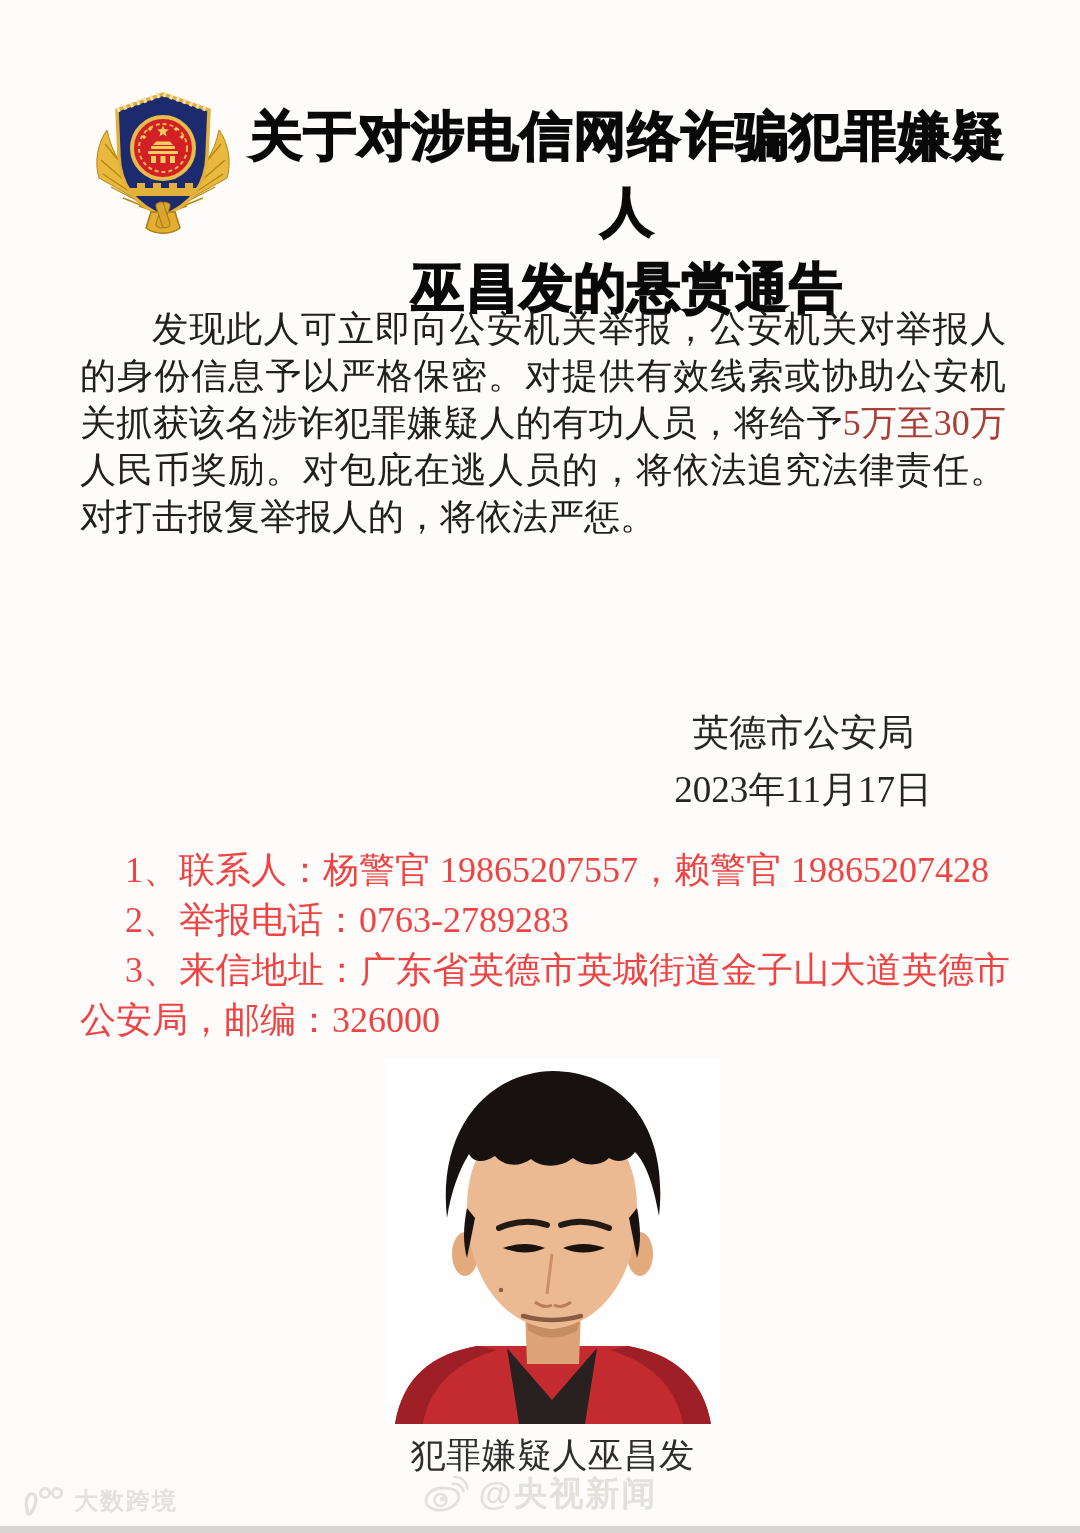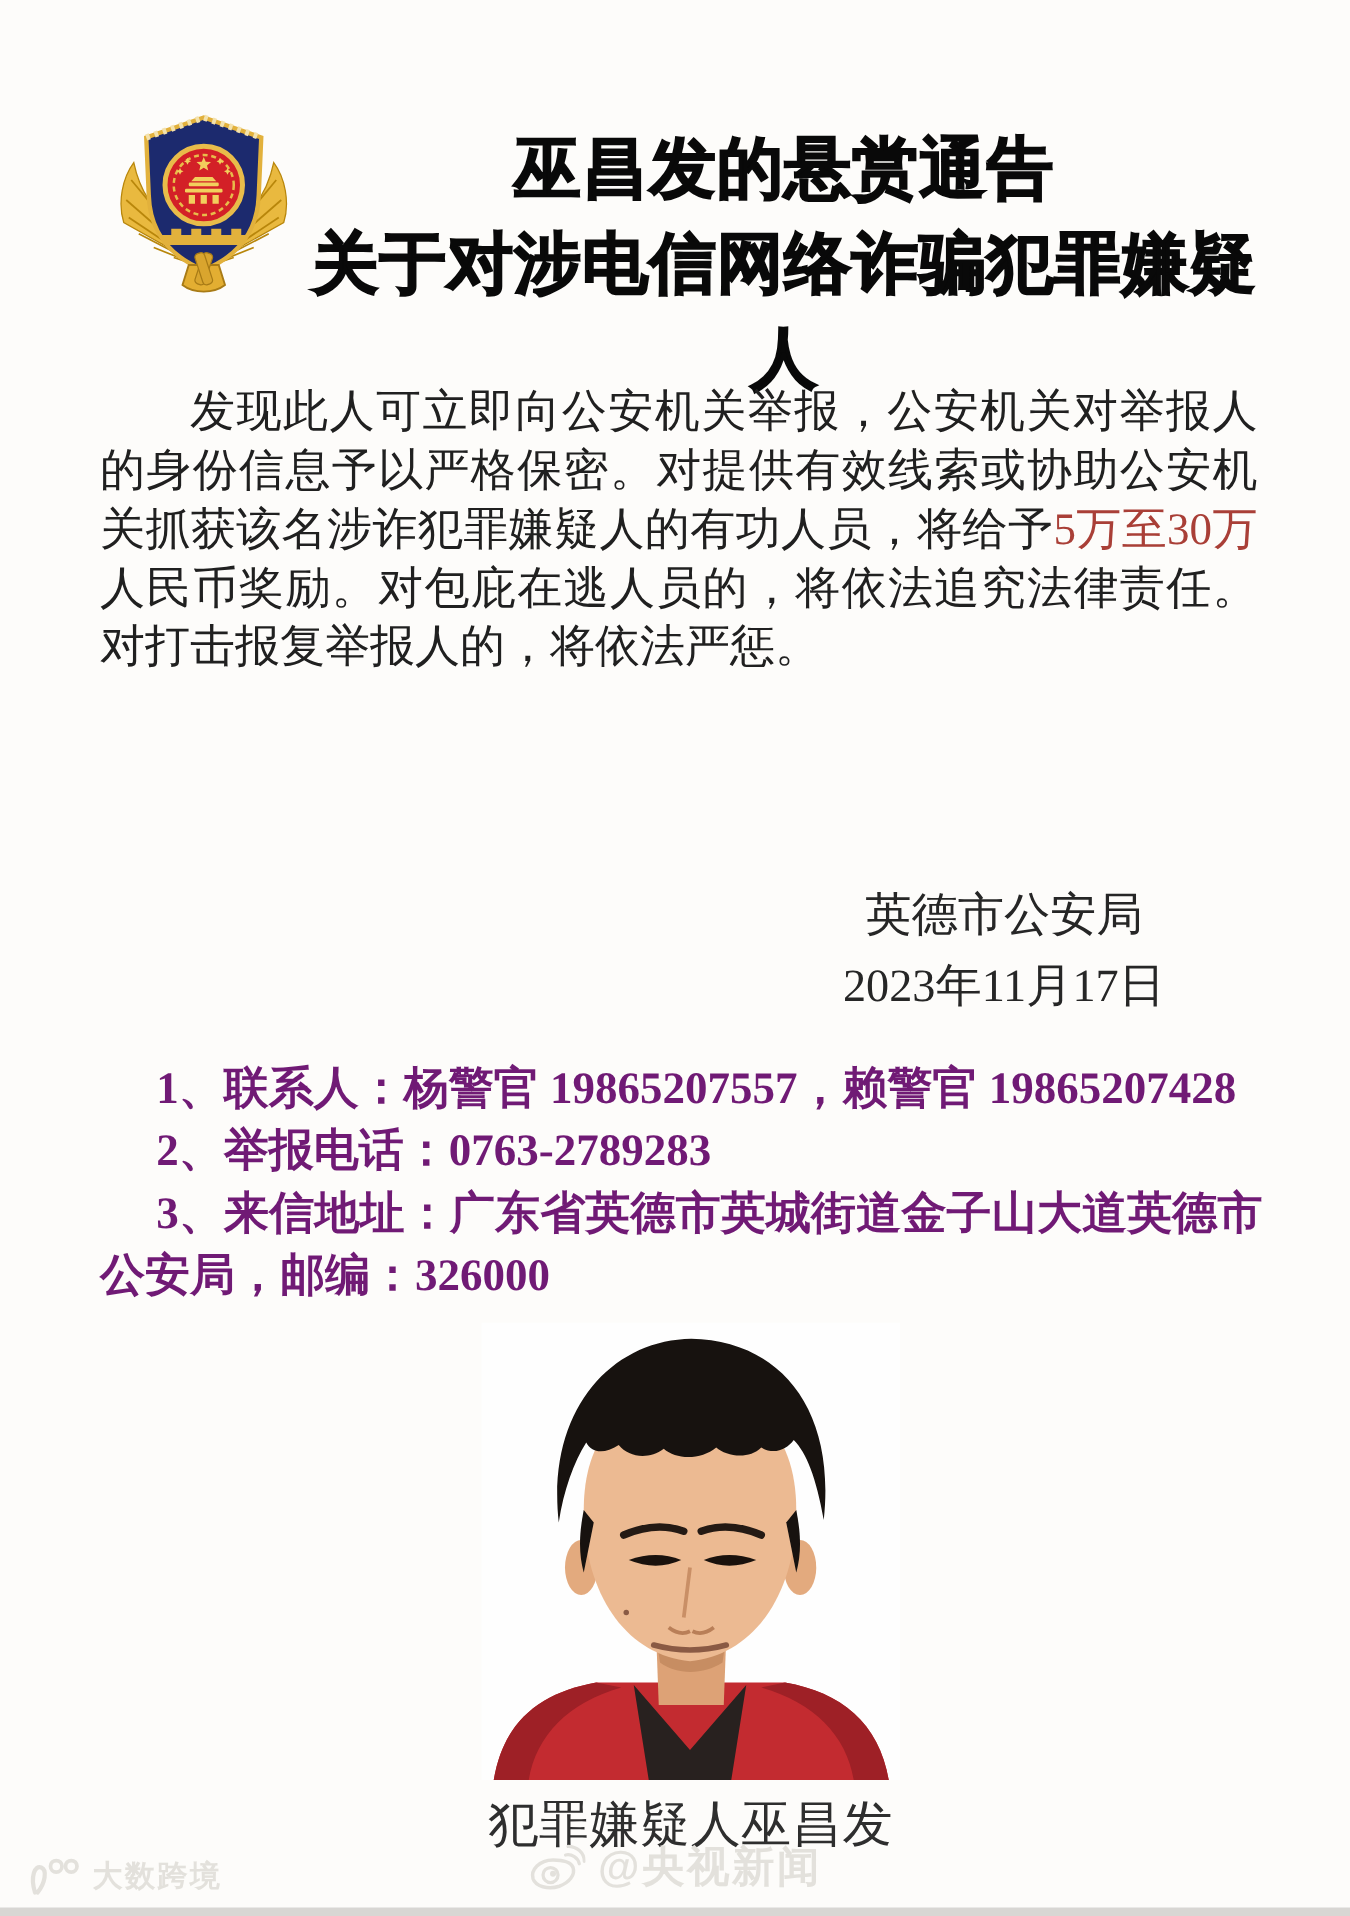--- a/index.html
+++ b/index.html
@@ -26,27 +26,27 @@
   }
   .body-text p { margin:0; text-indent:72px; }
   .reward { font-weight:normal;margin-top:24px; }
   .signature {
     position:absolute; top:704px; left:0; right:148px;
     text-align:right; font-size:37px; color:#262626;padding-left:40px;
   }
   .signature .sig-inner { display:inline-block; text-align:center; line-height:57px; }
   .contacts {
     position:absolute; top:845px; left:80px; width:930px;
-    font-size:36px; line-height:50px; text-align:justify; color:#701a75;font-weight:bold;
+    font-size:36px; line-height:50px; text-align:justify; color:#ef4444;
   }
   .contacts .contact-item { text-indent:45px; }
   .photo-wrap { position:absolute; top:1058px; left:385px; width:335px; height:366px; }
   .caption {
     position:absolute; top:1432px; left:345px; width:415px;
-    text-align:center; font-size:40px; color:#2e2e2e; letter-spacing:0.5px;
+    text-align:center; font-size:35px; color:#2e2e2e; letter-spacing:0.5px;
   }
   .wm { position:absolute; bottom:16px; display:flex; align-items:center; gap:10px;
         font-family:"Liberation Sans","DejaVu Sans",sans-serif; font-weight:bold;
         color:#e3e1dc; }
   .wm-left  { left:20px;  font-size:24px; letter-spacing:2px; }
   .wm-center{ left:50%; transform:translateX(-50%); font-size:34px; letter-spacing:2px; }
   .bottom-band { position:absolute; left:0; bottom:0; width:100%; height:7px; background:#d8d6d3; }
 </style>
 </head>
 <body>
@@ -96,22 +96,22 @@
 
       <path d="M36,104 L44,104 L44,99 L52,99 L52,104 L60,104 L60,99 L68,99 L68,104 L76,104 L76,99 L84,99 L84,104 L92,104 L92,99 L100,99 L100,104 L104,104 L102,112 L38,112 Z" fill="#e2b13c"></path>
 
       <path d="M58,128 L82,128 L87,144 C78,151 62,151 53,144 Z" fill="#e3ae32" stroke="#a87b16" stroke-width="1.5"></path>
       <rect x="66" y="118" width="8" height="26" rx="3" fill="#d9a52e" stroke="#a87b16" stroke-width="1" transform="rotate(18 70 131)"></rect>
       <rect x="66" y="118" width="8" height="26" rx="3" fill="#d9a52e" stroke="#a87b16" stroke-width="1" transform="rotate(-18 70 131)"></rect>
     </svg>
   </div>
 
   <div class="title">
+    <div>关于对涉电信网络诈骗犯罪嫌疑人</div>
     <div>巫昌发的悬赏通告</div>
-    <div>关于对涉电信网络诈骗犯罪嫌疑人</div>
   </div>
 
   <div class="body-text">
     <p><span>发现此人可立即向公安机关举报，公安机关对举报人的身份信息予以严格保密。对提供有效线索或协助公安机关抓获该名涉诈犯罪嫌疑人的有功人员，将给予</span><span class="reward" style="color:#a93f37">5万至30万</span><span>人民币奖励。对包庇在逃人员的，将依法追究法律责任。对打击报复举报人的，将依法严惩。</span></p>
   </div>
 
   <div class="signature">
     <div class="sig-inner">
       <div>英德市公安局</div>
       <div>2023年11月17日</div>

